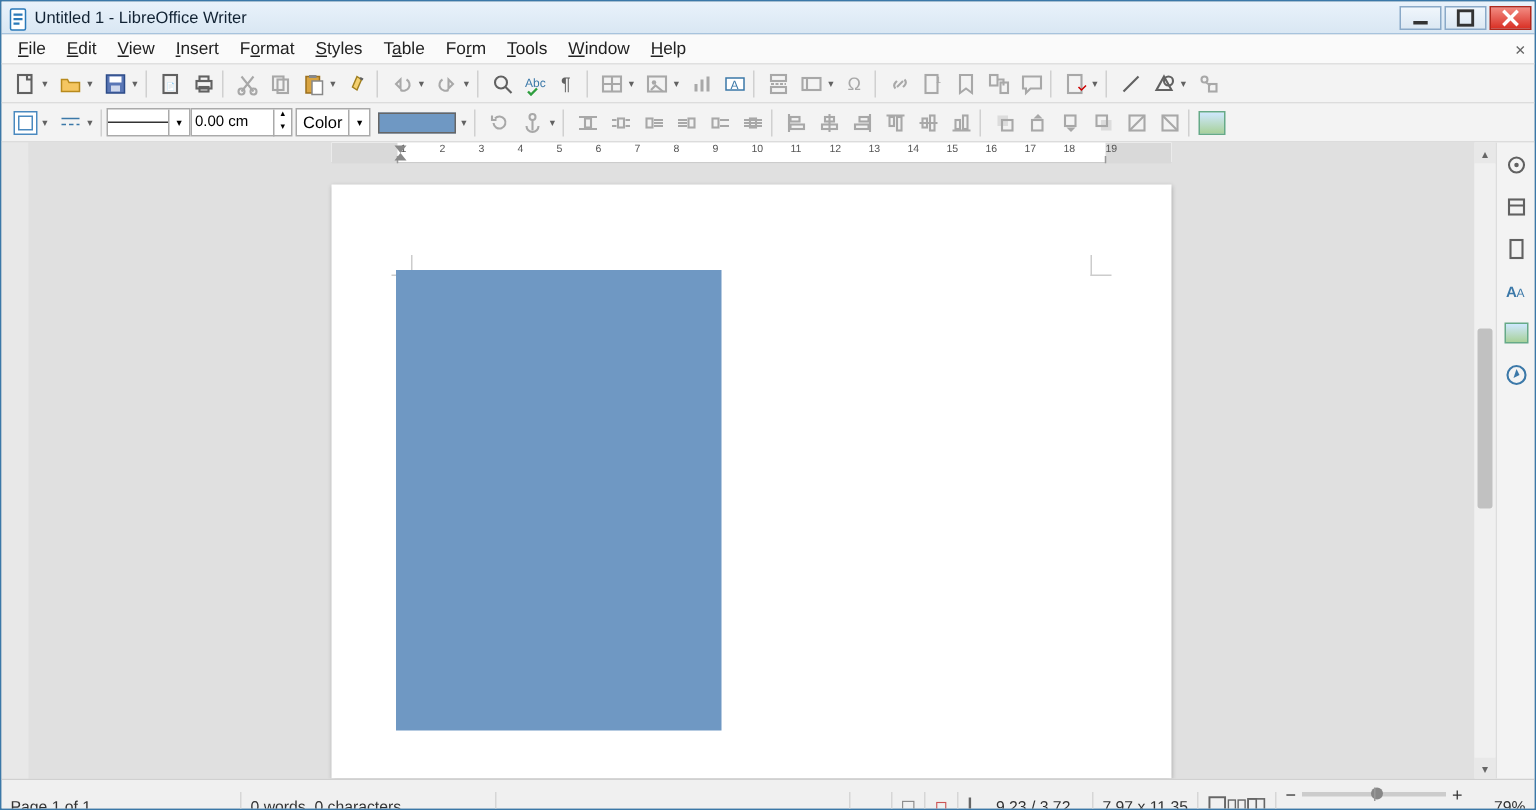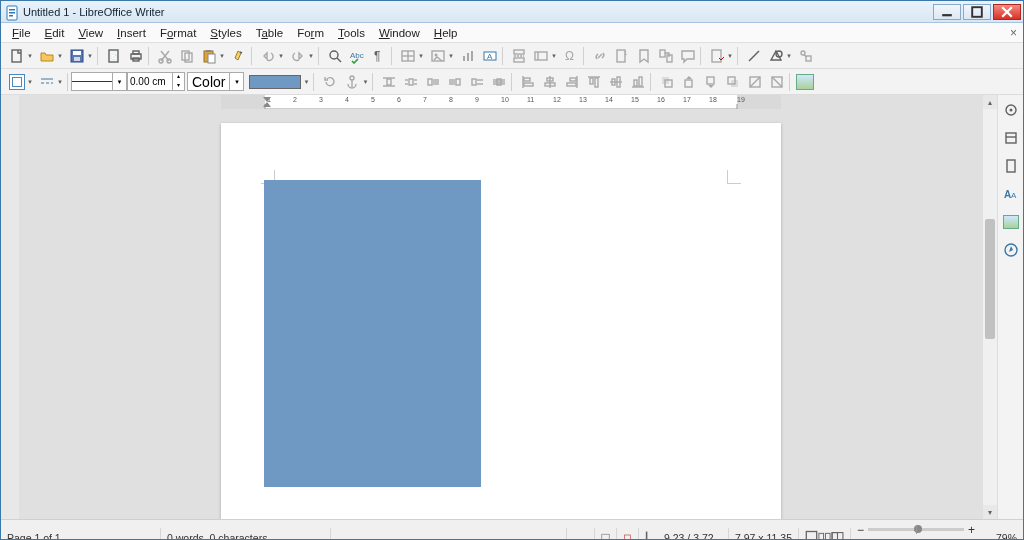--- a/index.html
+++ b/index.html
@@ -41,26 +41,26 @@
   .dd-arrow { width:8px; height:22px; display:inline-flex; align-items:center; justify-content:center; color:var(--icon); font-size:7px; }
   .dd-arrow::before { content:"▾"; }
   .sep { width:1px; height:18px; background:#d0d0d0; margin:0 3px; }
   svg { width:16px; height:16px; display:block; }
   
   .rect-swatch { width:16px; height:16px; border:1px solid var(--accent); background:#fff; position:relative; }
   .rect-swatch::after{ content:""; position:absolute; inset:2px; border:1px solid var(--accent);}
   .linew-combo { width:56px; height:19px; border:1px solid #aaa; background:#fff; display:flex; align-items:center; position:relative; }
   .linew-combo .line { flex:1; height:1px; background:#333; }
   .linew-combo .cbtn { width:14px; height:100%; border-left:1px solid #aaa; display:flex; align-items:center; justify-content:center; font-size:7px; }
-  .spinbox { display:flex; align-items:center; height:19px; border:1px solid #aaa; background:#fff; }
+  .spinbox { display:flex; align-items:center; height:19px; border:1px solid #aaa; background:#fff;gap:10px; }
   .spinbox input { width:44px; border:none; font-size:10px; padding:0 2px; outline:none; background:transparent;}
   .spinbox .sp { width:12px; display:flex; flex-direction:column; }
   .spinbox .sp span{ height:9px; font-size:6px; line-height:7px; border-left:1px solid #aaa; text-align:center;}
   .color-combo { display:flex; align-items:center; height:19px; border:1px solid #aaa; background:#fff; margin:0 2px; }
-  .color-combo span.lbl { padding:0 4px; font-size:14px; }
+  .color-combo span.lbl { padding:0 4px; font-size:11px; }
   .color-combo .cbtn { width:14px; height:100%; border-left:1px solid #aaa; display:flex; align-items:center; justify-content:center; font-size:7px; }
   .color-swatch { width:52px; height:14px; border:1px solid #666; background:var(--swatch); margin-left:2px; }
   
   .workspace { flex:1; background:var(--workspace); display:flex; min-height:0; position:relative; }
   .vruler { width:18px; background:#e8e8e8; }
   .doccol { flex:1; display:flex; flex-direction:column; min-width:0;}
   .docscroll { flex:1; display:flex; justify-content:center; overflow:hidden; position:relative;}
   .page { width:560px; background:var(--page); box-shadow:0 1px 3px rgba(0,0,0,.25); position:relative; margin-top:14px;}
   .page .margin-tl, .page .margin-tr { position:absolute; width:14px; height:14px; border-color:#ccc; }
   .page .margin-tl { top:47px; left:40px; border-right:1px solid #ccc; border-bottom:1px solid #ccc;}

